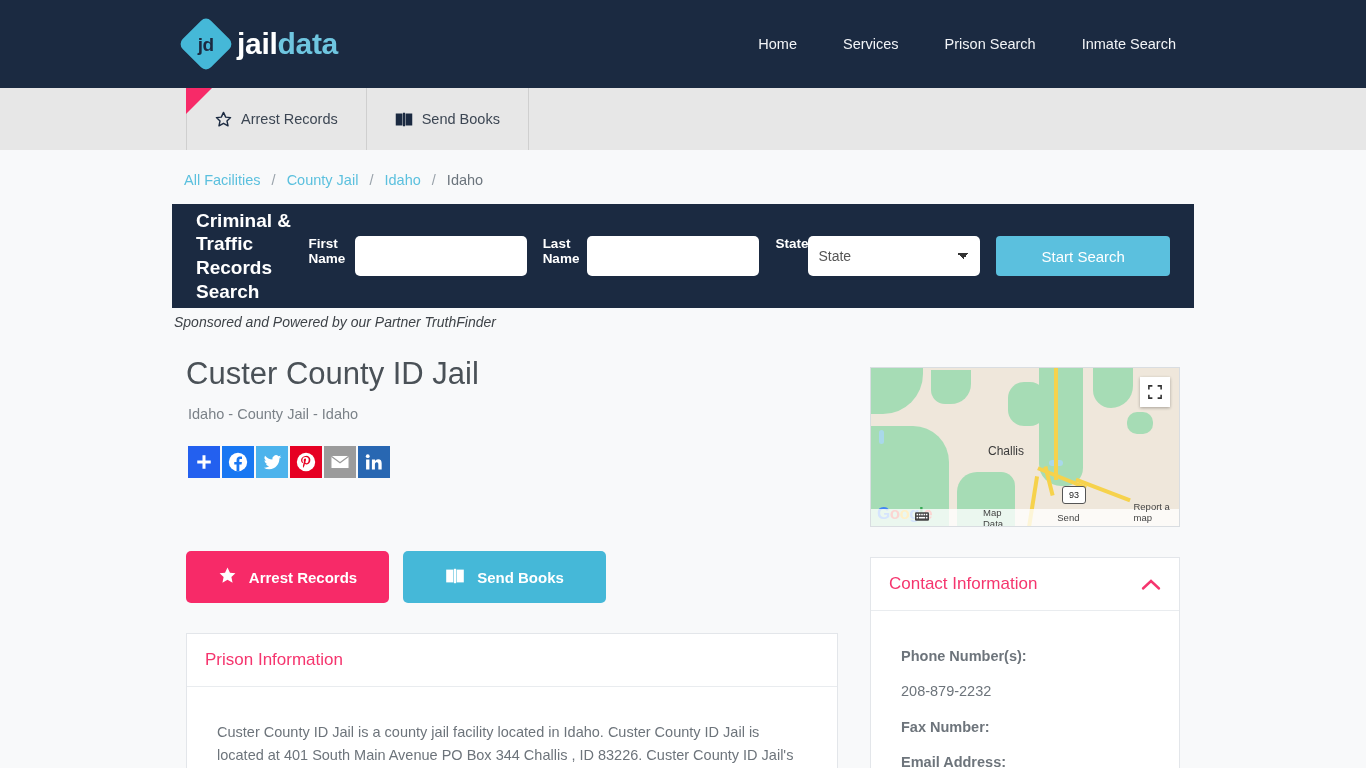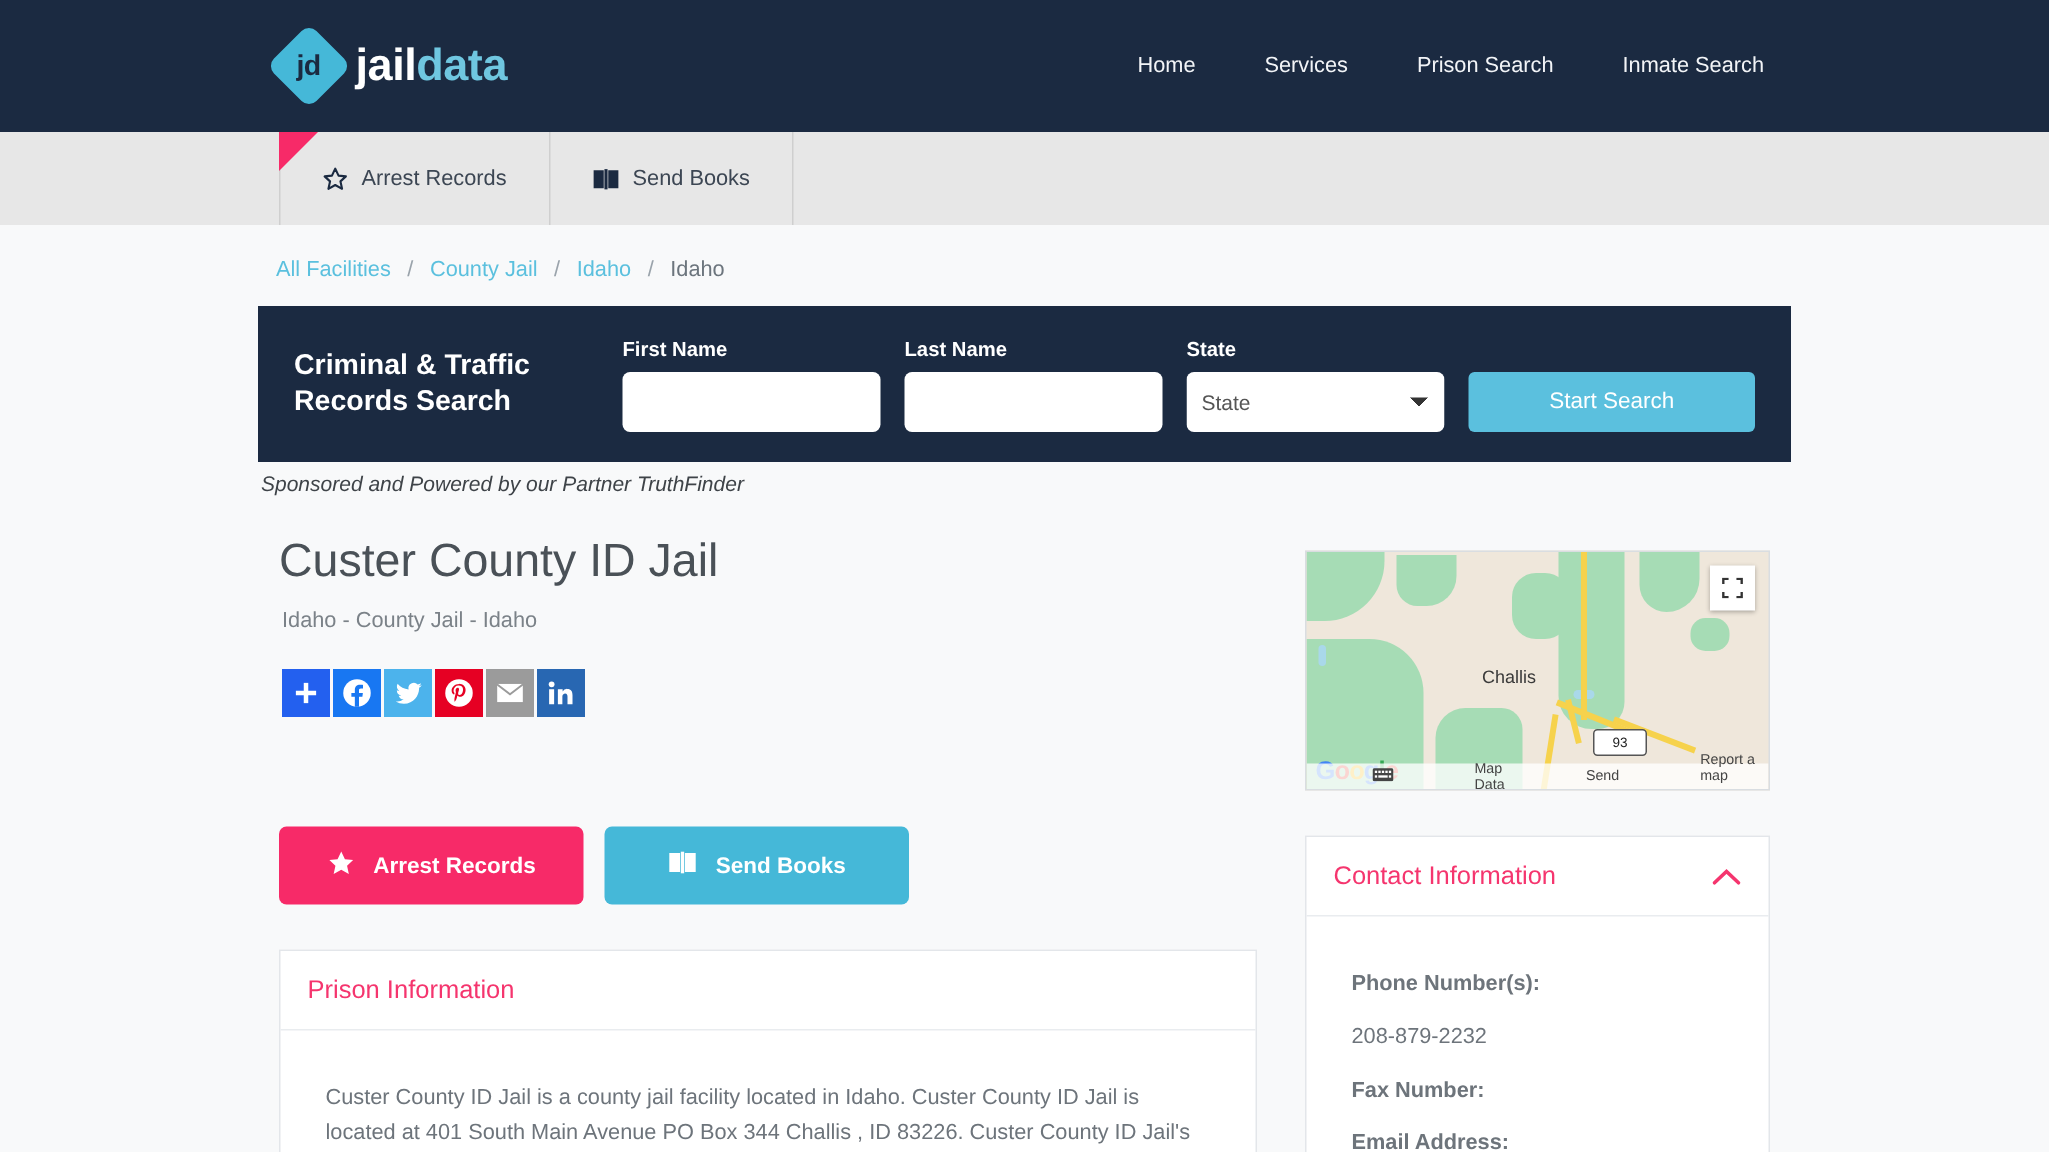--- a/index.html
+++ b/index.html
@@ -97,21 +97,21 @@
     padding: 0 24px;
   }
   .search-title {
     color: #ffffff;
     font-size: 19px;
     font-weight: bold;
     line-height: 1.25;
     width: 260px;
   }
   .search-fields { display: flex; align-items: flex-end; gap: 16px; }
-  .field-group { display: flex; flex-direction: column; }
+  .field-group { display: flex; }
   .field-label {
     color: #ffffff;
     font-size: 13.5px;
     font-weight: bold;
     margin-bottom: 8px;
   }
   .field-group input[type=text],
   .field-group select {
     height: 40px;
     border: none;
@@ -201,21 +201,21 @@
   .map-fullscreen {
     position: absolute; top: 9px; right: 9px;
     width: 30px; height: 30px;
     background: #fff;
     box-shadow: 0 1px 3px rgba(0,0,0,.3);
     display: flex; align-items: center; justify-content: center;
     cursor: pointer;
   }
   .map-shield {
     position: absolute;
-    width: 36px; height: 18px;
+    width: 24px; height: 18px;
     background: #fff;
     border: 1px solid #555;
     border-radius: 3px;
     font-size: 9px;
     display: flex; align-items: center; justify-content: center;
     color: #222;
   }
   .map-footer {
     position: absolute; left: 0; right: 0; bottom: 0;
     height: 17px;

